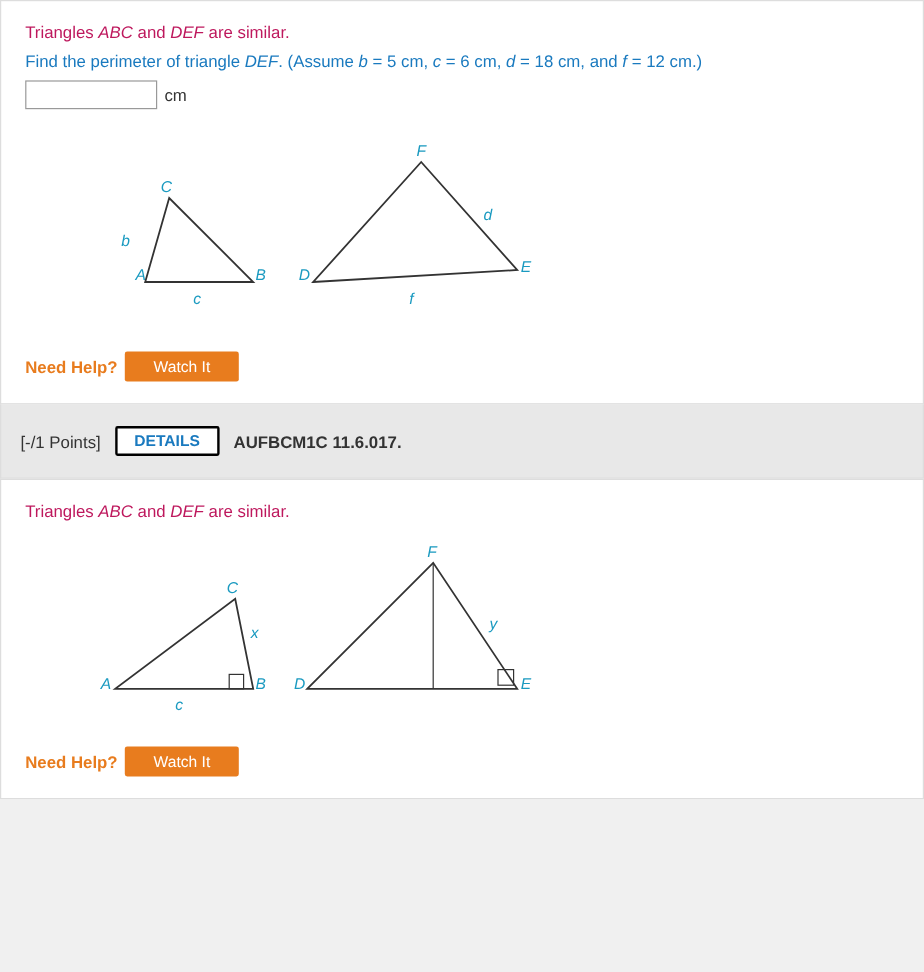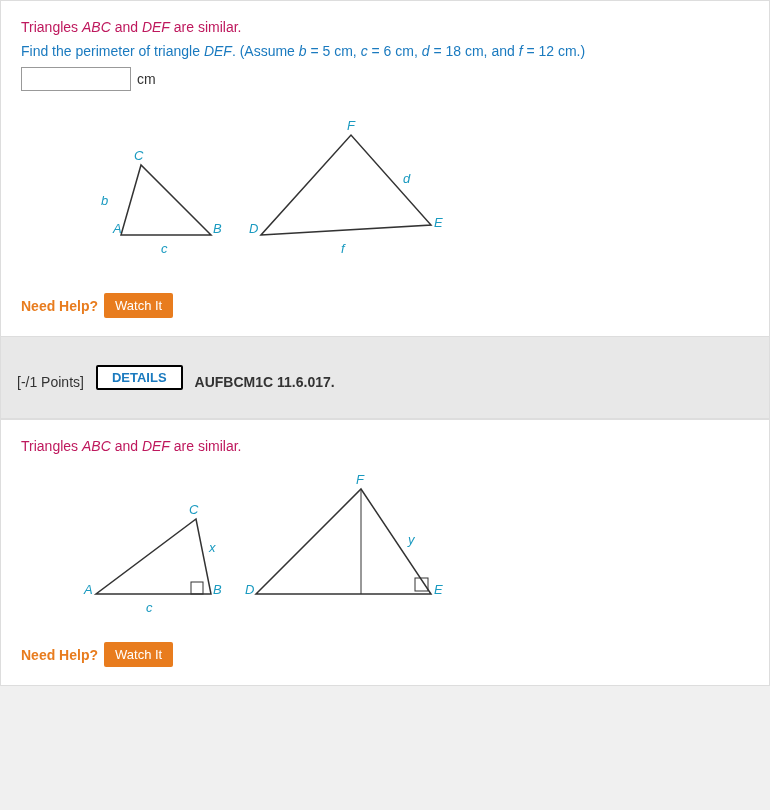--- a/index.html
+++ b/index.html
@@ -64,32 +64,32 @@
     }
     .need-help-label {
       color: #e87c1e;
       font-weight: bold;
       font-size: 14px;
     }
     .watch-it-btn {
       background: #e87c1e;
       color: #fff;
       border: none;
-      padding: 5px 11px;
+      padding: 5px 24px;
       font-size: 13px;
       cursor: pointer;
       border-radius: 2px;
     }
     .details-bar {
       background: #e8e8e8;
       border: 1px solid #ddd;
       border-top: none;
-      padding: 28px 16px;
+      padding: 18px 16px;
       display: flex;
-      align-items: flex-end;
+      align-items: center;
       gap: 12px;
     }
     .details-btn {
       border: 2px solid #000000;
       background: #fff;
       color: #1a7abf;
       padding: 3px 14px;
       font-size: 13px;
       font-weight: bold;
       cursor: pointer;

